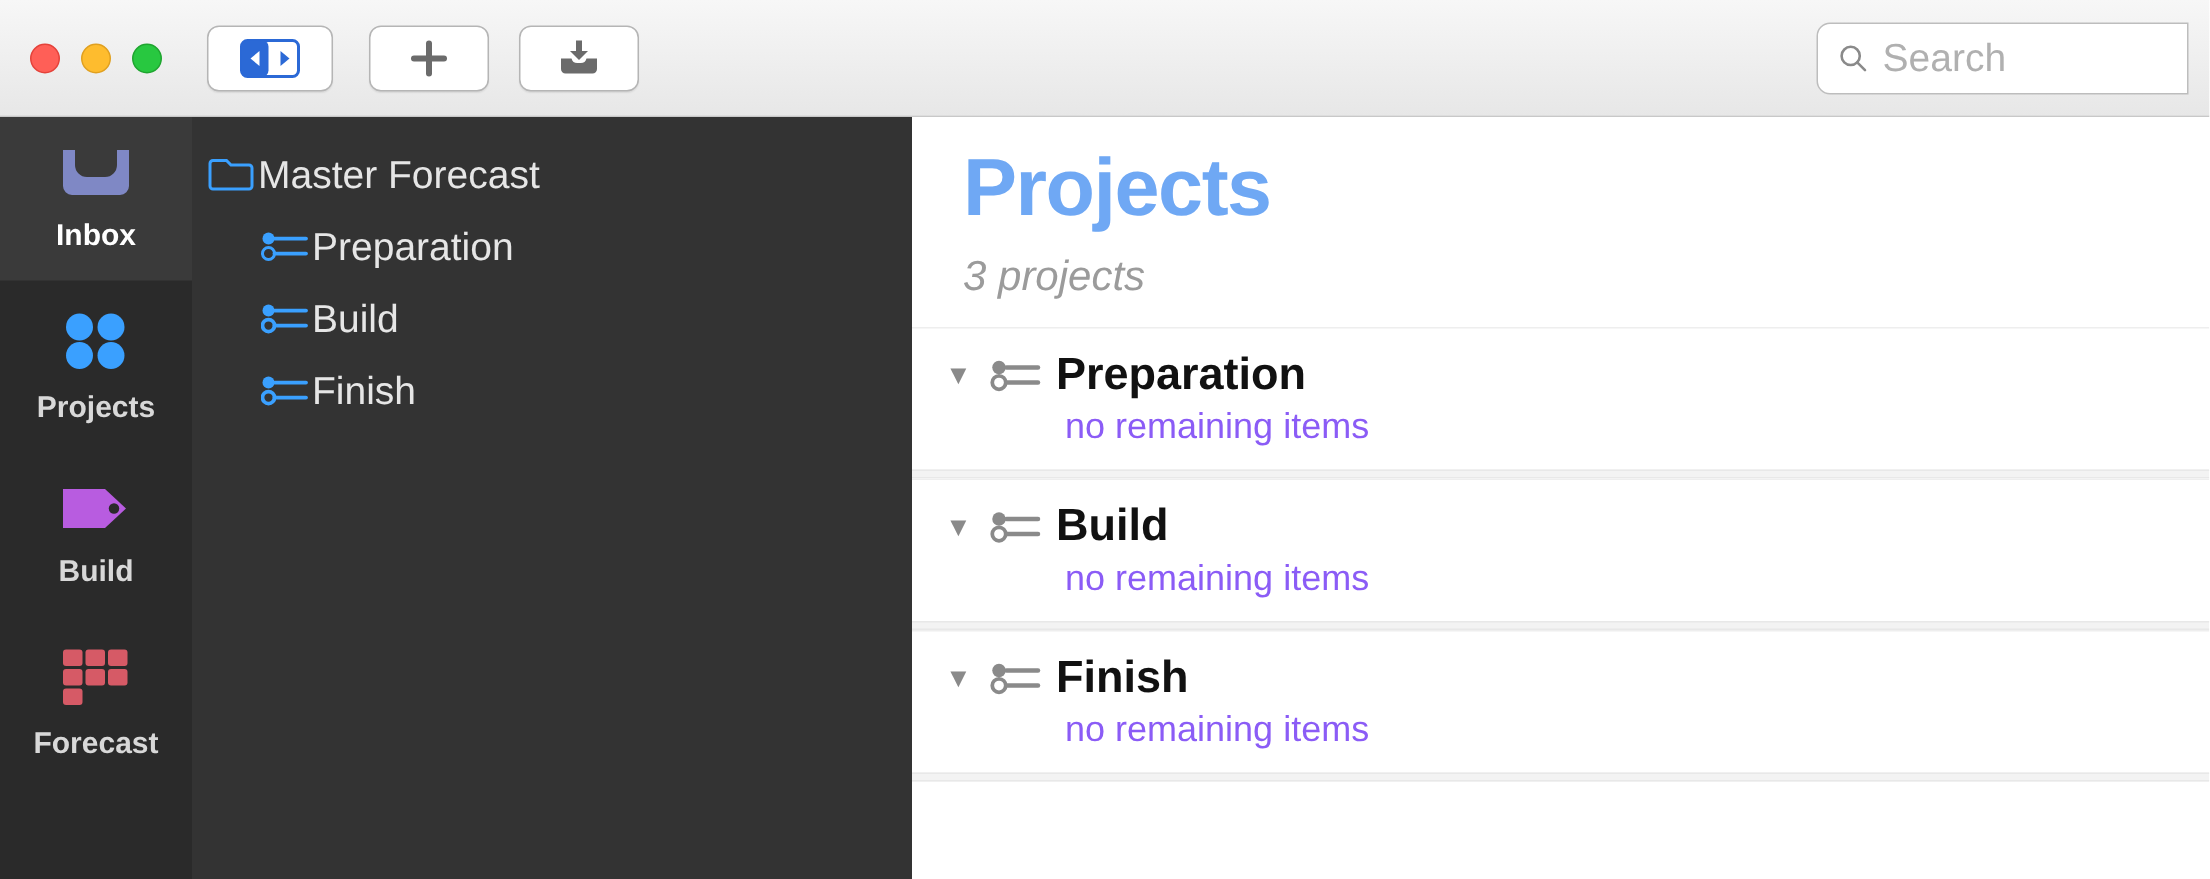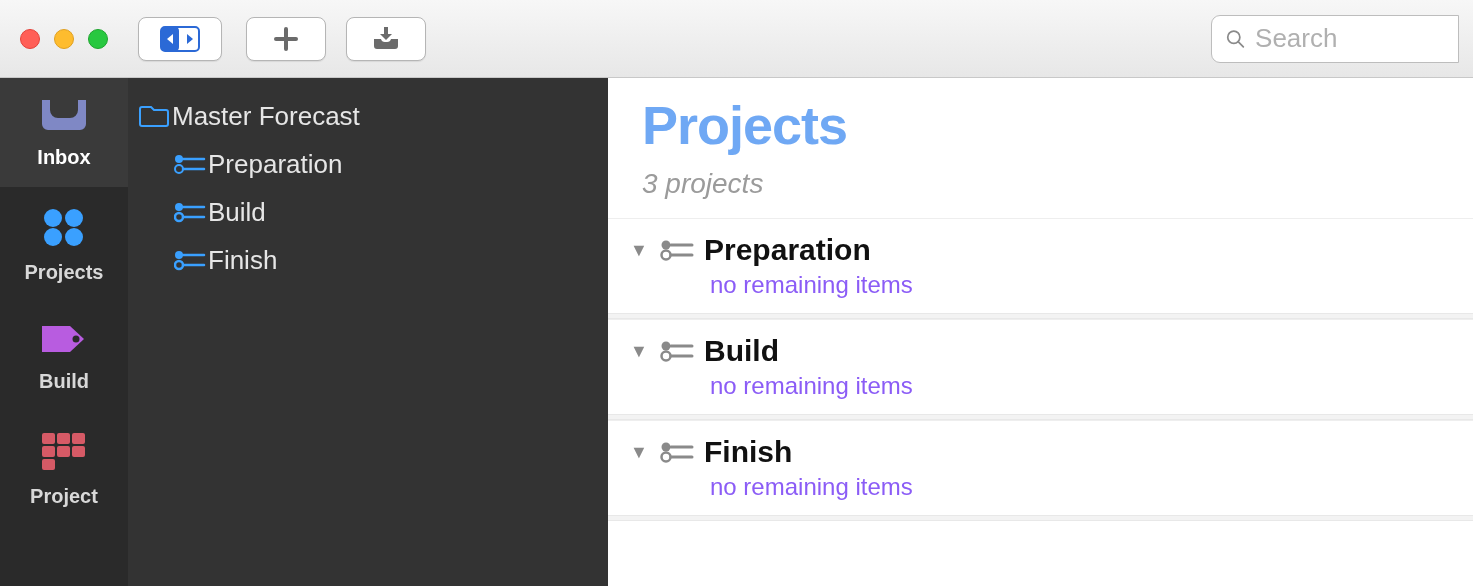--- a/index.html
+++ b/index.html
@@ -205,21 +205,21 @@
     <div class="rail-item">
       <svg width="48" height="40" viewBox="0 0 48 40">
         <rect x="2" y="2" width="13" height="11" rx="2" fill="#d65a66"></rect>
         <rect x="17" y="2" width="13" height="11" rx="2" fill="#d65a66"></rect>
         <rect x="32" y="2" width="13" height="11" rx="2" fill="#d65a66"></rect>
         <rect x="2" y="15" width="13" height="11" rx="2" fill="#d65a66"></rect>
         <rect x="17" y="15" width="13" height="11" rx="2" fill="#d65a66"></rect>
         <rect x="32" y="15" width="13" height="11" rx="2" fill="#d65a66"></rect>
         <rect x="2" y="28" width="13" height="11" rx="2" fill="#d65a66"></rect>
       </svg>
-      <span class="label">Project</span>
+      <span class="label">Forecast</span>
     </div>
   </div>
 
   <div class="outline">
     <div class="row level0">
       <span class="ricon">
         <svg width="32" height="24" viewBox="0 0 32 24">
           <path d="M2 6 v14 a2 2 0 0 0 2 2 h24 a2 2 0 0 0 2 -2 V8 a2 2 0 0 0 -2 -2 H16 l-3 -3 H4 a2 2 0 0 0 -2 2 z" fill="none" stroke="#3aa0ff" stroke-width="2"></path>
         </svg>
       </span>

